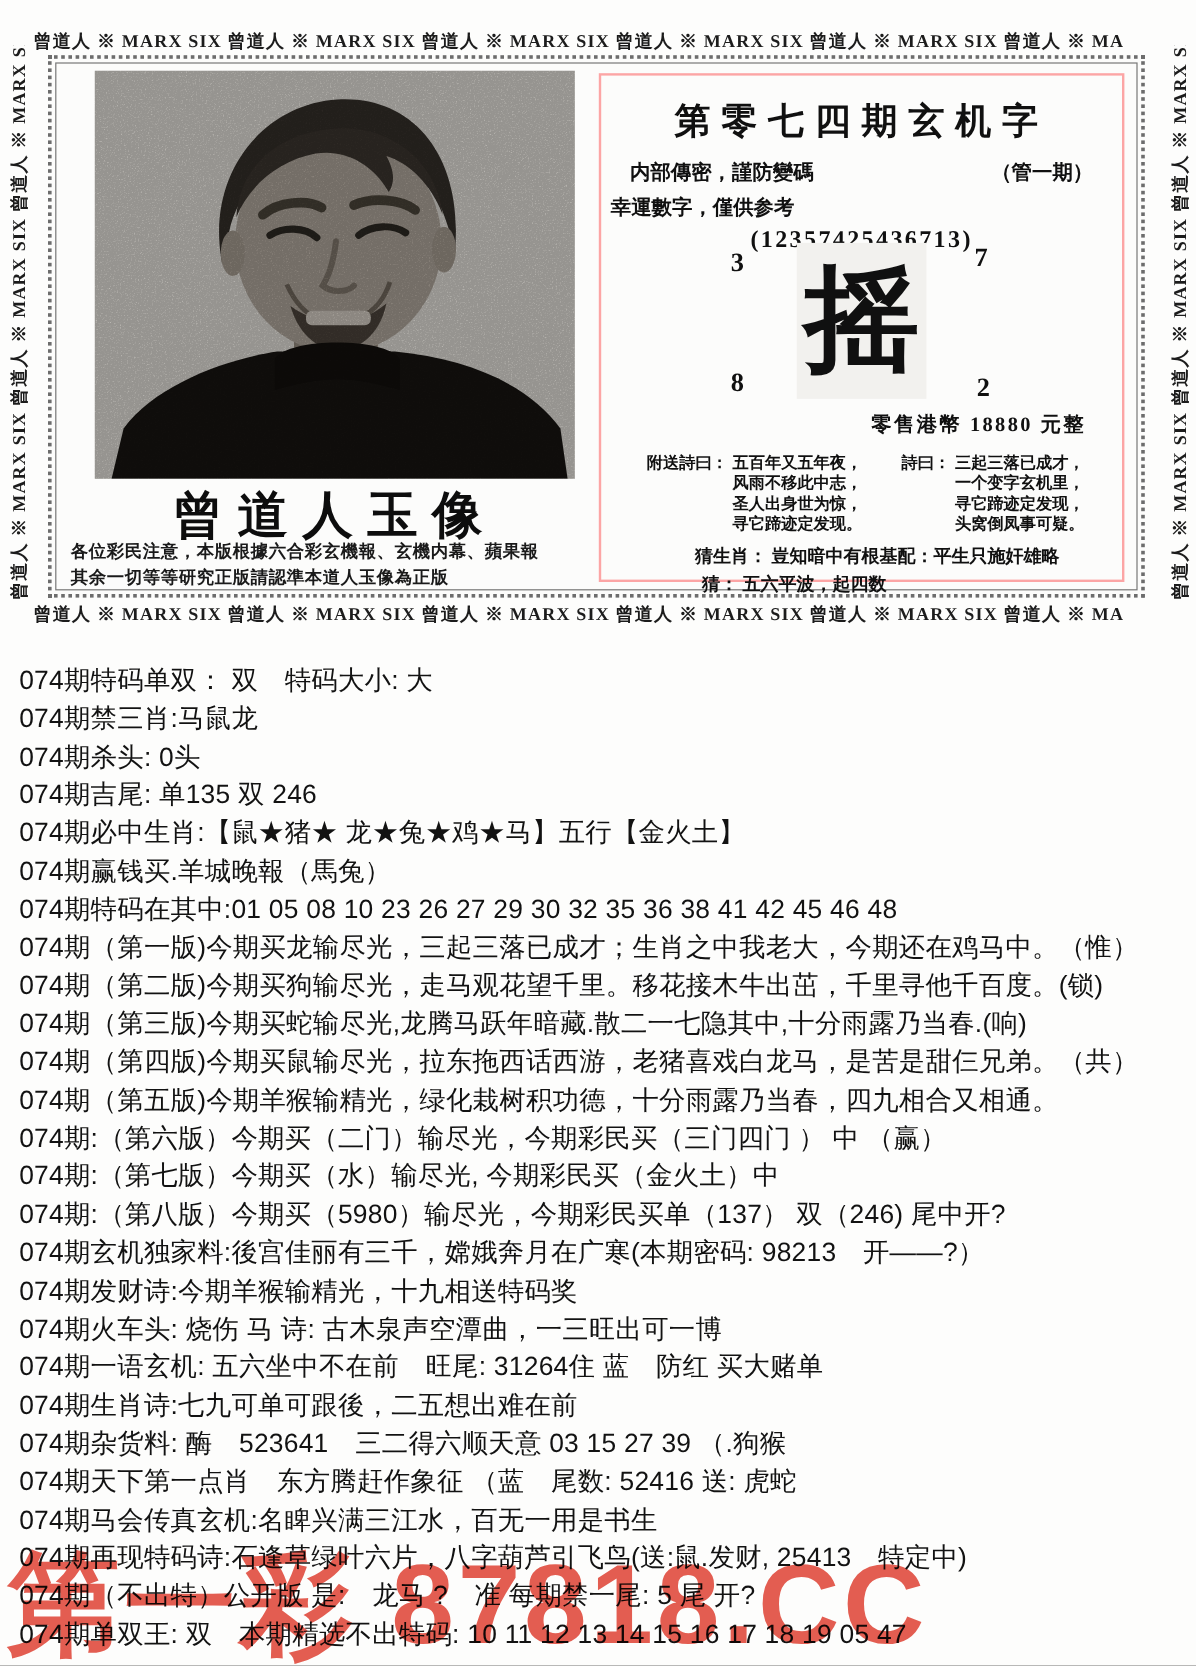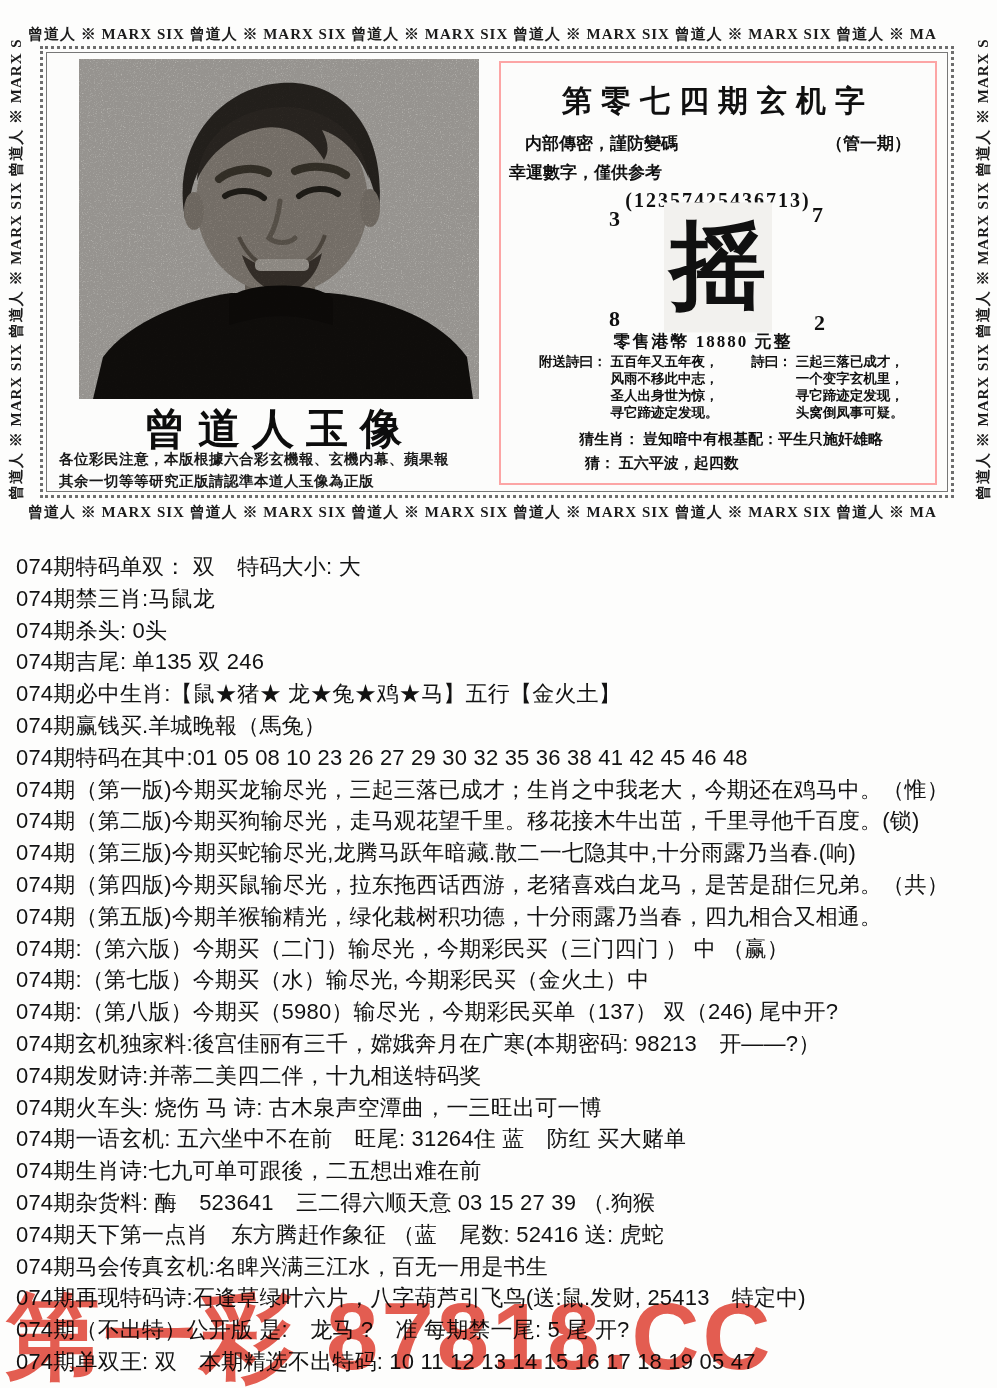--- a/index.html
+++ b/index.html
@@ -63,22 +63,22 @@
   .yao-char {
     position:absolute; left:50%; top:50%; transform:translate(-50%,-52%);
     font-size:96px; font-weight:bold; font-family:"Liberation Serif", serif;
     background:#f2f1ee; padding:0 6px;
   }
   .yao-corner { position:absolute; font-size:22px; font-weight:bold; }
   .yao-tl { left:-14px; top:-8px; }
   .yao-tr { right:-10px; top:-12px; }
   .yao-bl { left:-14px; bottom:-6px; }
   .yao-br { right:-12px; bottom:-10px; }
-  .panel-price { text-align:center; padding-right:30px; margin-top:4px; font-size:17px; font-weight:bold; letter-spacing:2px; }
-  .poems { display:flex; margin-top:0; padding:0 10px 0 38px; font-size:13.5px; font-weight:bold; }
+  .panel-price { text-align:right; padding-right:30px; margin-top:16px; font-size:17px; font-weight:bold; letter-spacing:2px; }
+  .poems { display:flex; margin-top:12px; padding:0 10px 0 38px; font-size:13.5px; font-weight:bold; }
   .poem-col { display:flex; }
   .poem-col.left  { width:55%; }
   .poem-col.right { width:45%; }
   .poem-label { white-space:nowrap; margin-right:4px; }
   .poem-lines div { line-height:17px; white-space:nowrap; }
   .guess-row { display:flex; justify-content:center; padding:0 18px 0 44px; margin-top:9px; font-size:15px; font-weight:bold; }
   .guess2 { padding-left:84px; margin-top:5px; font-size:15px; font-weight:bold; }
   
   .body-list { position:absolute; left:16px; top:551px; width:978px; }
   .body-list .body-line {
@@ -209,21 +209,21 @@
       <div class="body-line">074期特码在其中:01 05 08 10 23 26 27 29 30 32 35 36 38 41 42 45 46 48</div>
       <div class="body-line">074期（第一版)今期买龙输尽光，三起三落已成才；生肖之中我老大，今期还在鸡马中。（惟）</div>
       <div class="body-line">074期（第二版)今期买狗输尽光，走马观花望千里。移花接木牛出茁，千里寻他千百度。(锁)</div>
       <div class="body-line">074期（第三版)今期买蛇输尽光,龙腾马跃年暗藏.散二一七隐其中,十分雨露乃当春.(响)</div>
       <div class="body-line">074期（第四版)今期买鼠输尽光，拉东拖西话西游，老猪喜戏白龙马，是苦是甜仨兄弟。（共）</div>
       <div class="body-line">074期（第五版)今期羊猴输精光，绿化栽树积功德，十分雨露乃当春，四九相合又相通。</div>
       <div class="body-line">074期:（第六版）今期买（二门）输尽光，今期彩民买（三门四门 ） 中 （赢）</div>
       <div class="body-line">074期:（第七版）今期买（水）输尽光, 今期彩民买（金火土）中</div>
       <div class="body-line">074期:（第八版）今期买（5980）输尽光，今期彩民买单（137） 双（246) 尾中开?</div>
       <div class="body-line">074期玄机独家料:後宫佳丽有三千，嫦娥奔月在广寒(本期密码: 98213　开——?）</div>
-      <div class="body-line">074期发财诗:并蒂二美四二伴，十九相送特码奖</div>
+      <div class="body-line">074期发财诗:今期羊猴输精光，十九相送特码奖</div>
       <div class="body-line">074期火车头: 烧伤 马 诗: 古木泉声空潭曲，一三旺出可一博</div>
       <div class="body-line">074期一语玄机: 五六坐中不在前　旺尾: 31264住 蓝　防红 买大赌单</div>
       <div class="body-line">074期生肖诗:七九可单可跟後，二五想出难在前</div>
       <div class="body-line">074期杂货料: 酶　523641　三二得六顺天意 03 15 27 39 （.狗猴</div>
       <div class="body-line">074期天下第一点肖　东方腾赶作象征 （蓝　尾数: 52416 送: 虎蛇</div>
       <div class="body-line">074期马会传真玄机:名睥兴满三江水，百无一用是书生</div>
       <div class="body-line">074期再现特码诗:石逢草绿叶六片，八字葫芦引飞鸟(送:鼠.发财, 25413　特定中)</div>
       <div class="body-line">074期（不出特）公开版 是:　龙马 ?　准 每期禁一尾: 5 尾 开?</div>
       <div class="body-line">074期单双王: 双　本期精选不出特码: 10 11 12 13 14 15 16 17 18 19 05 47</div>
     </div>

